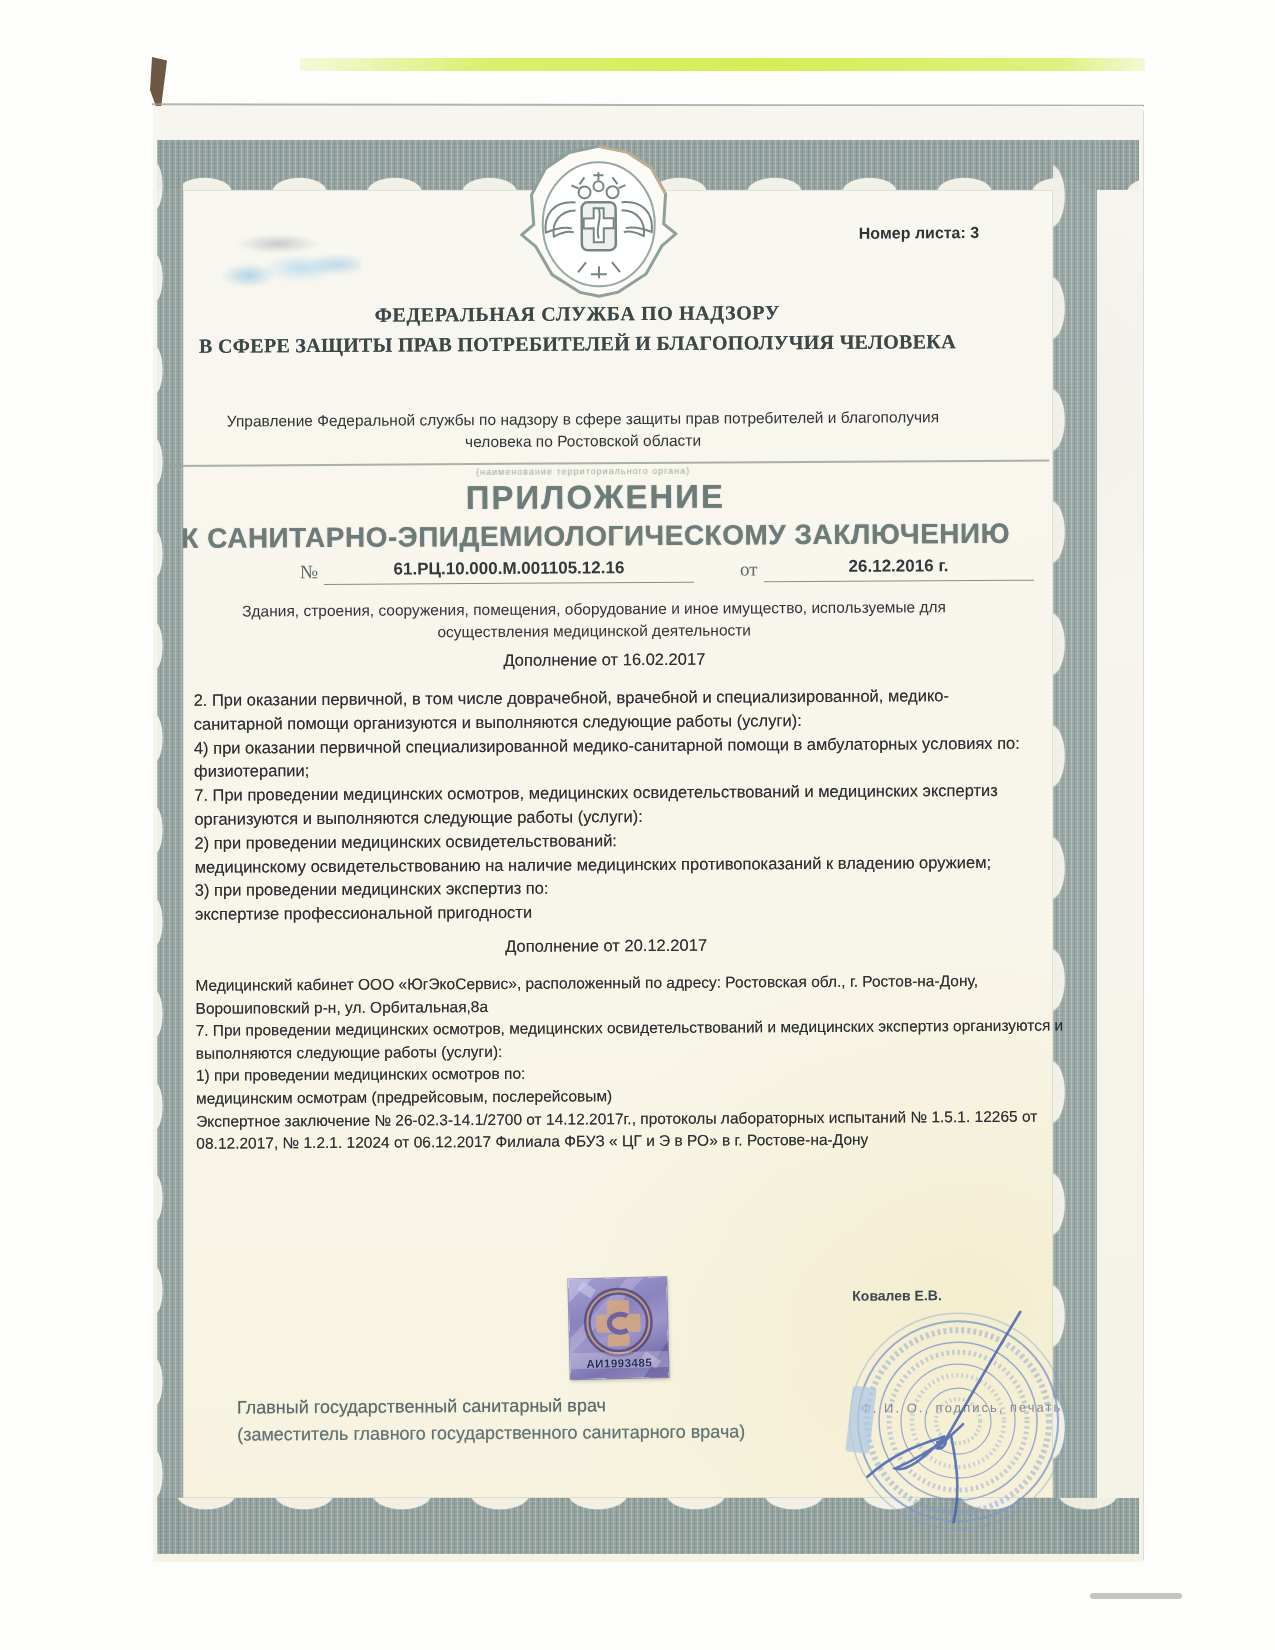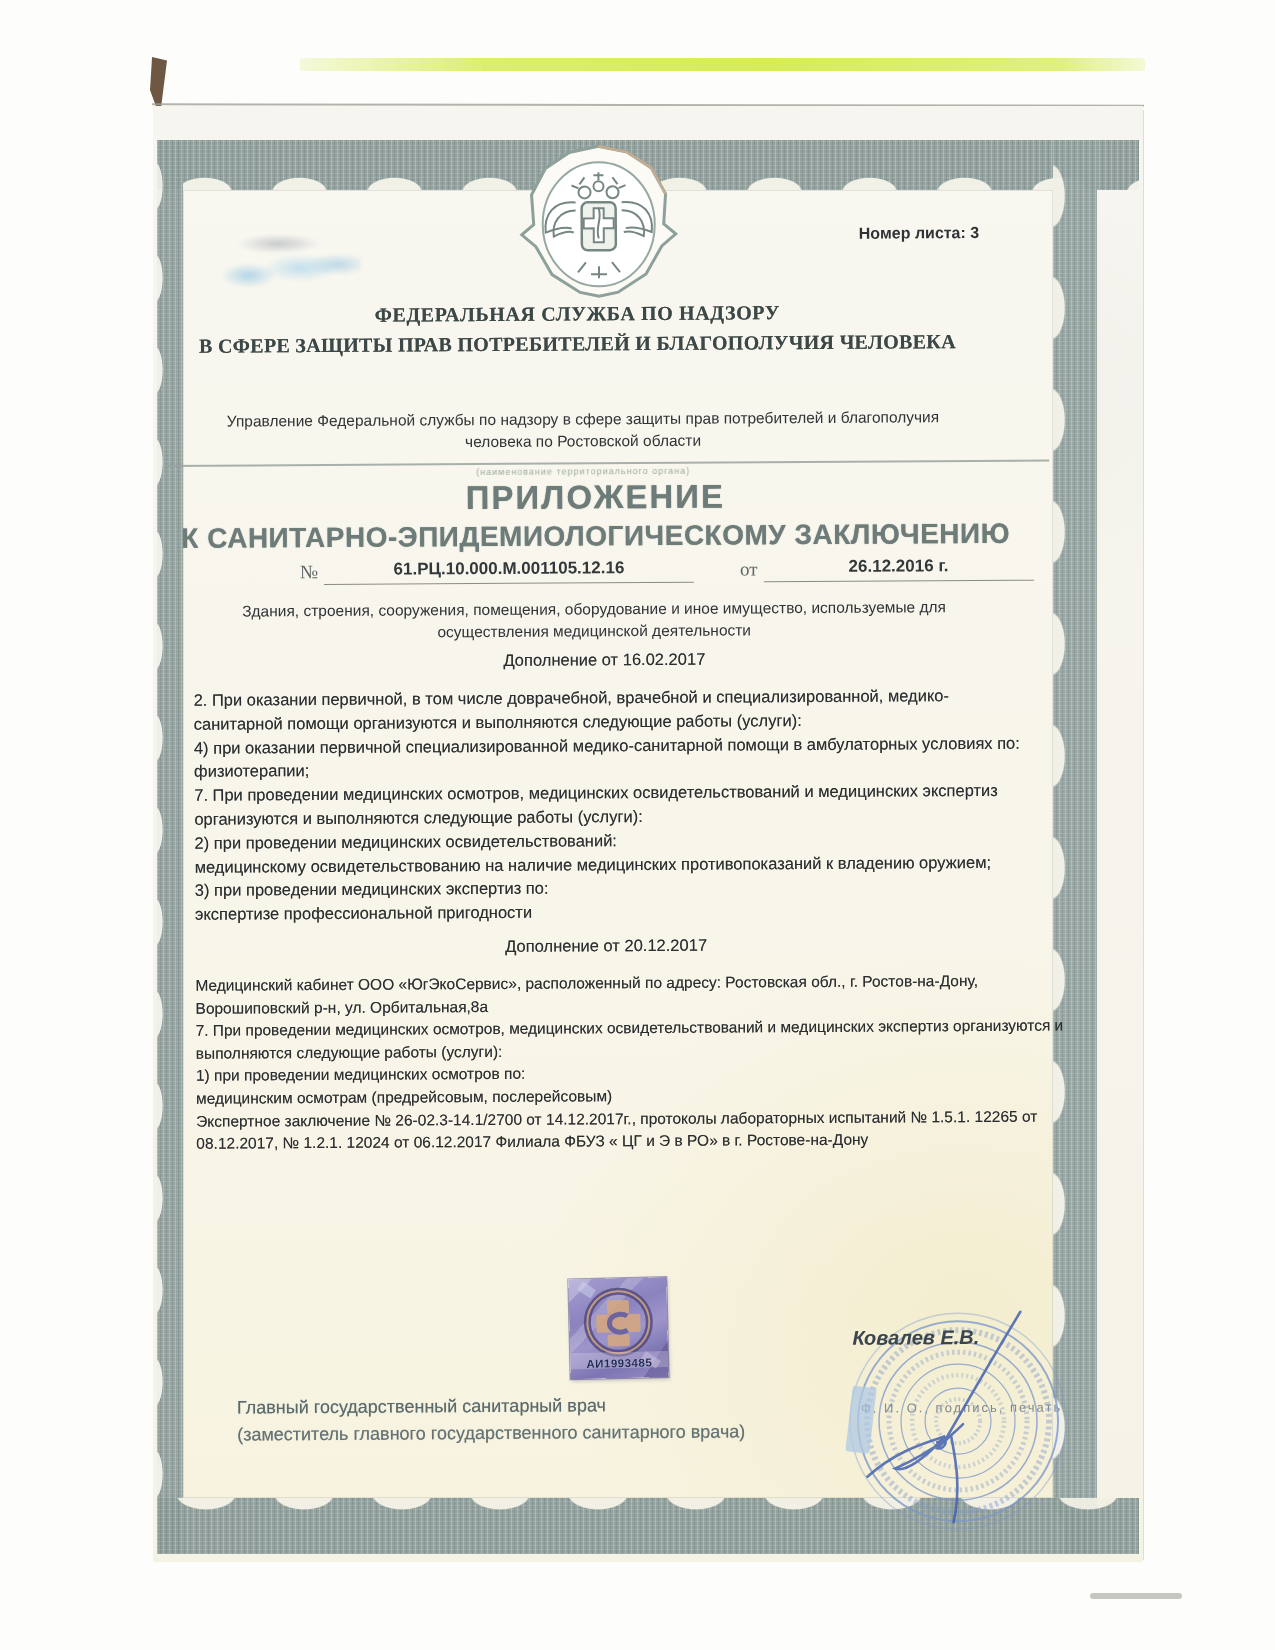--- a/index.html
+++ b/index.html
@@ -111,21 +111,21 @@
   .hologram{position:absolute;left:409px;top:1172px;width:98px;height:100px;transform:rotate(-1deg);
     background:
       linear-gradient(135deg, rgba(255,255,255,.25) 0 12%, transparent 12% 30%, rgba(255,255,255,.18) 30% 38%, transparent 38%),
       linear-gradient(305deg, rgba(80,70,130,.4) 0 15%, transparent 15%),
       linear-gradient(160deg,#a59ed2 0%,#8b83bd 35%,#9e96ca 55%,#7d75b2 78%,#968ec2 100%);
     box-shadow:0 0 0 1px rgba(90,82,140,.55), 1px 2px 4px rgba(60,55,100,.3);}
   .hologram svg{position:absolute;left:0;top:0;}
   .holo-num{position:absolute;left:0;right:0;bottom:9px;text-align:center;font-size:11.5px;font-weight:bold;
     color:#1e2a56;letter-spacing:.5px;text-shadow:0 0 1px rgba(230,225,245,.9);}
 
-  .signer-name{position:absolute;left:692px;top:1222px;font-size:20px;font-weight:bold;color:#3a454e;z-index:6;font-style:italic;}
+  .signer-name{position:absolute;left:692px;top:1183px;font-size:14px;font-weight:bold;color:#3a454e;z-index:6;}
   .stamp-caption{position:absolute;left:700px;top:1296px;font-size:13px;color:#808790;letter-spacing:2px;z-index:2;}
   .stamp{position:absolute;left:672px;top:1186px;width:250px;height:262px;z-index:4;opacity:.9;}
 
   .signoff{position:absolute;left:76px;top:1286px;font-size:18px;line-height:27px;color:#5a696c;
     text-shadow:0 0 .7px rgba(90,105,108,.55);}
   .signoff .s2{color:#637275;}
 </style>
 </head>
 <body>
 

